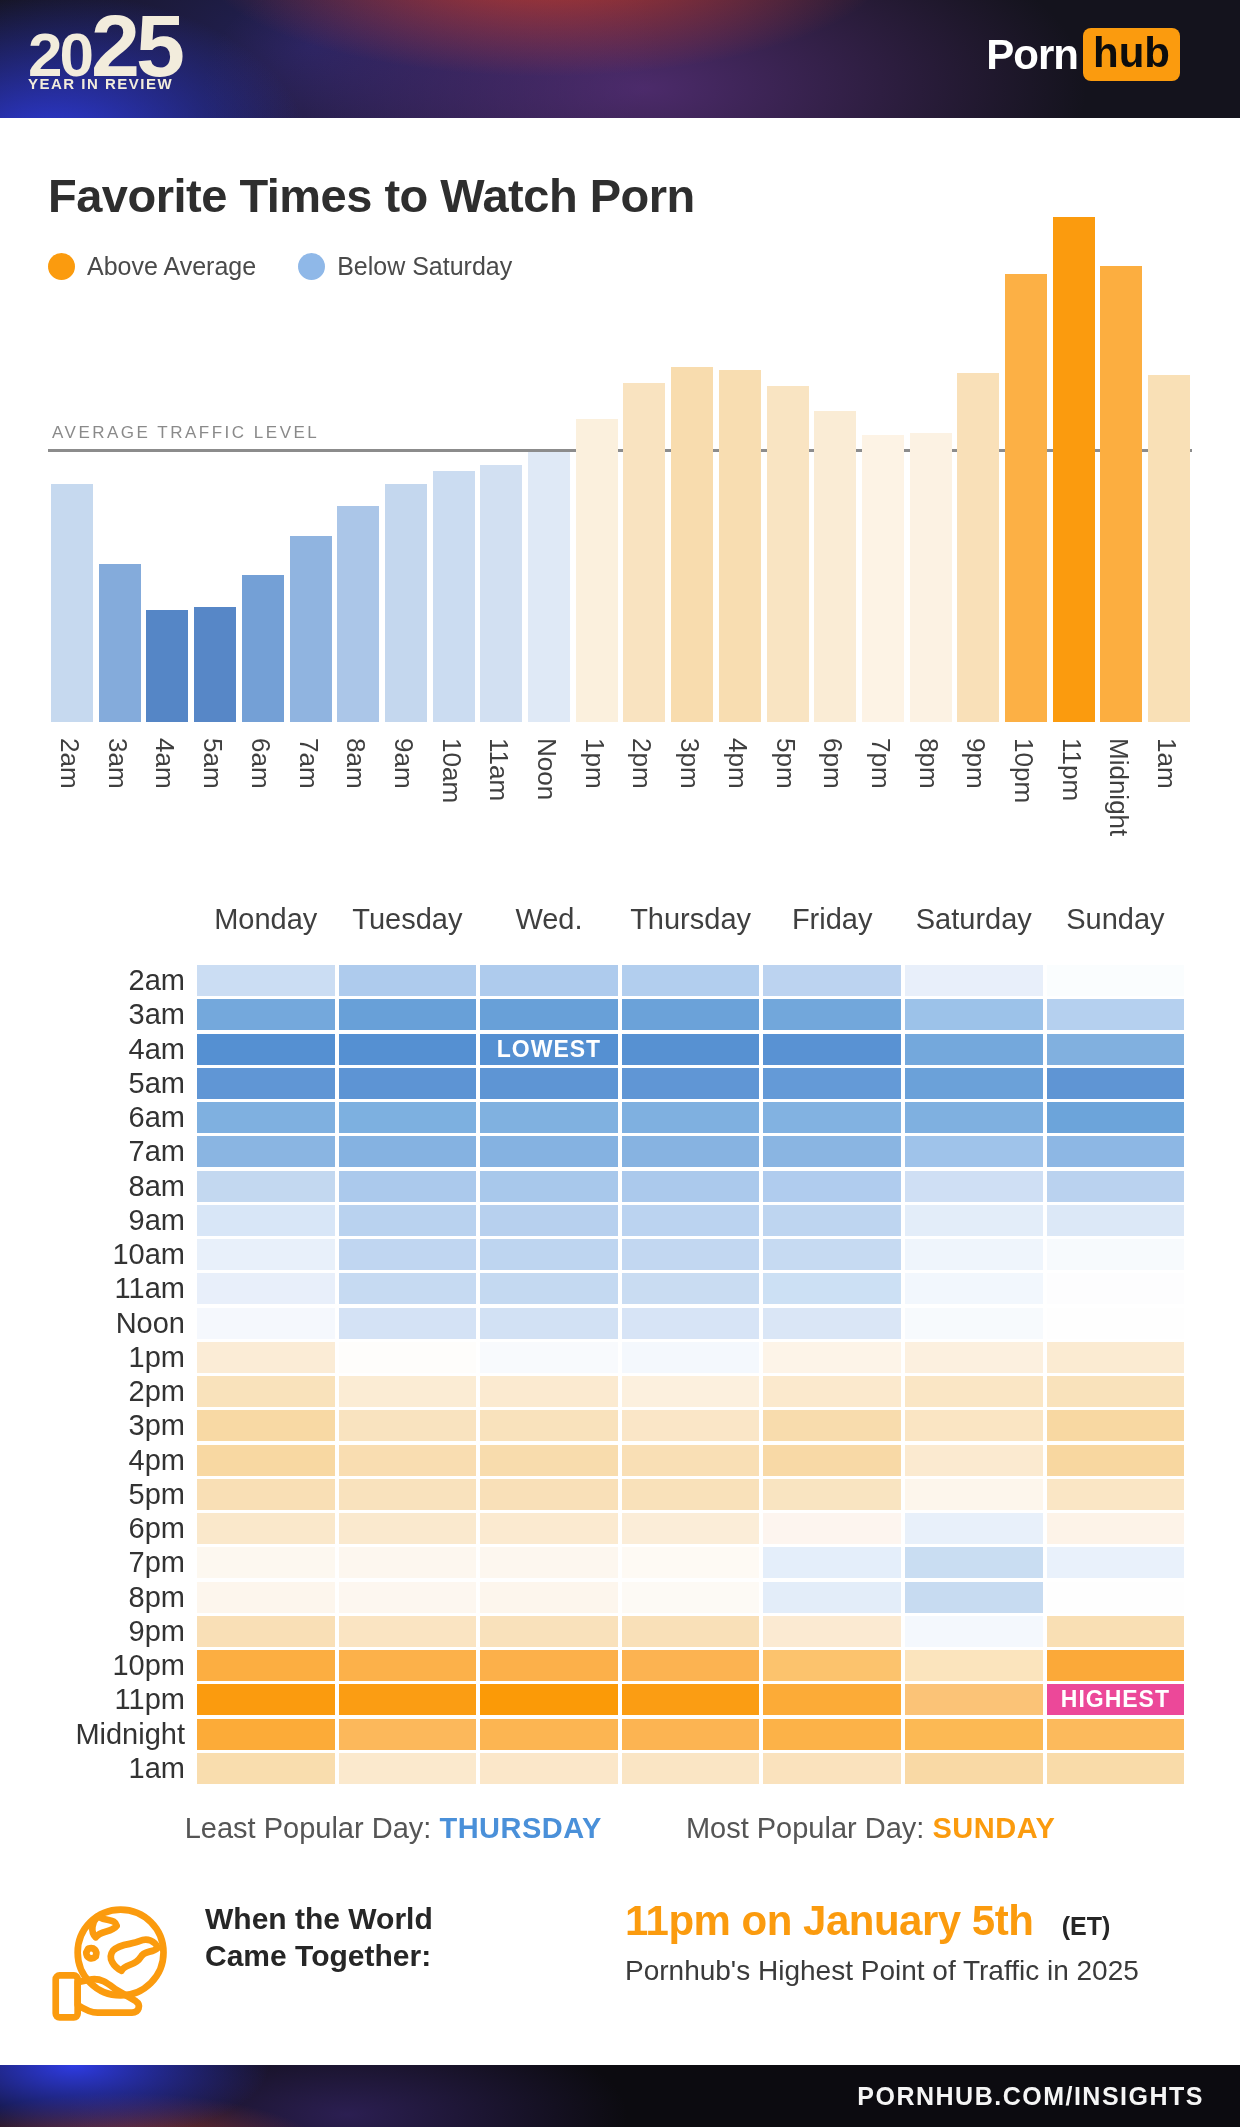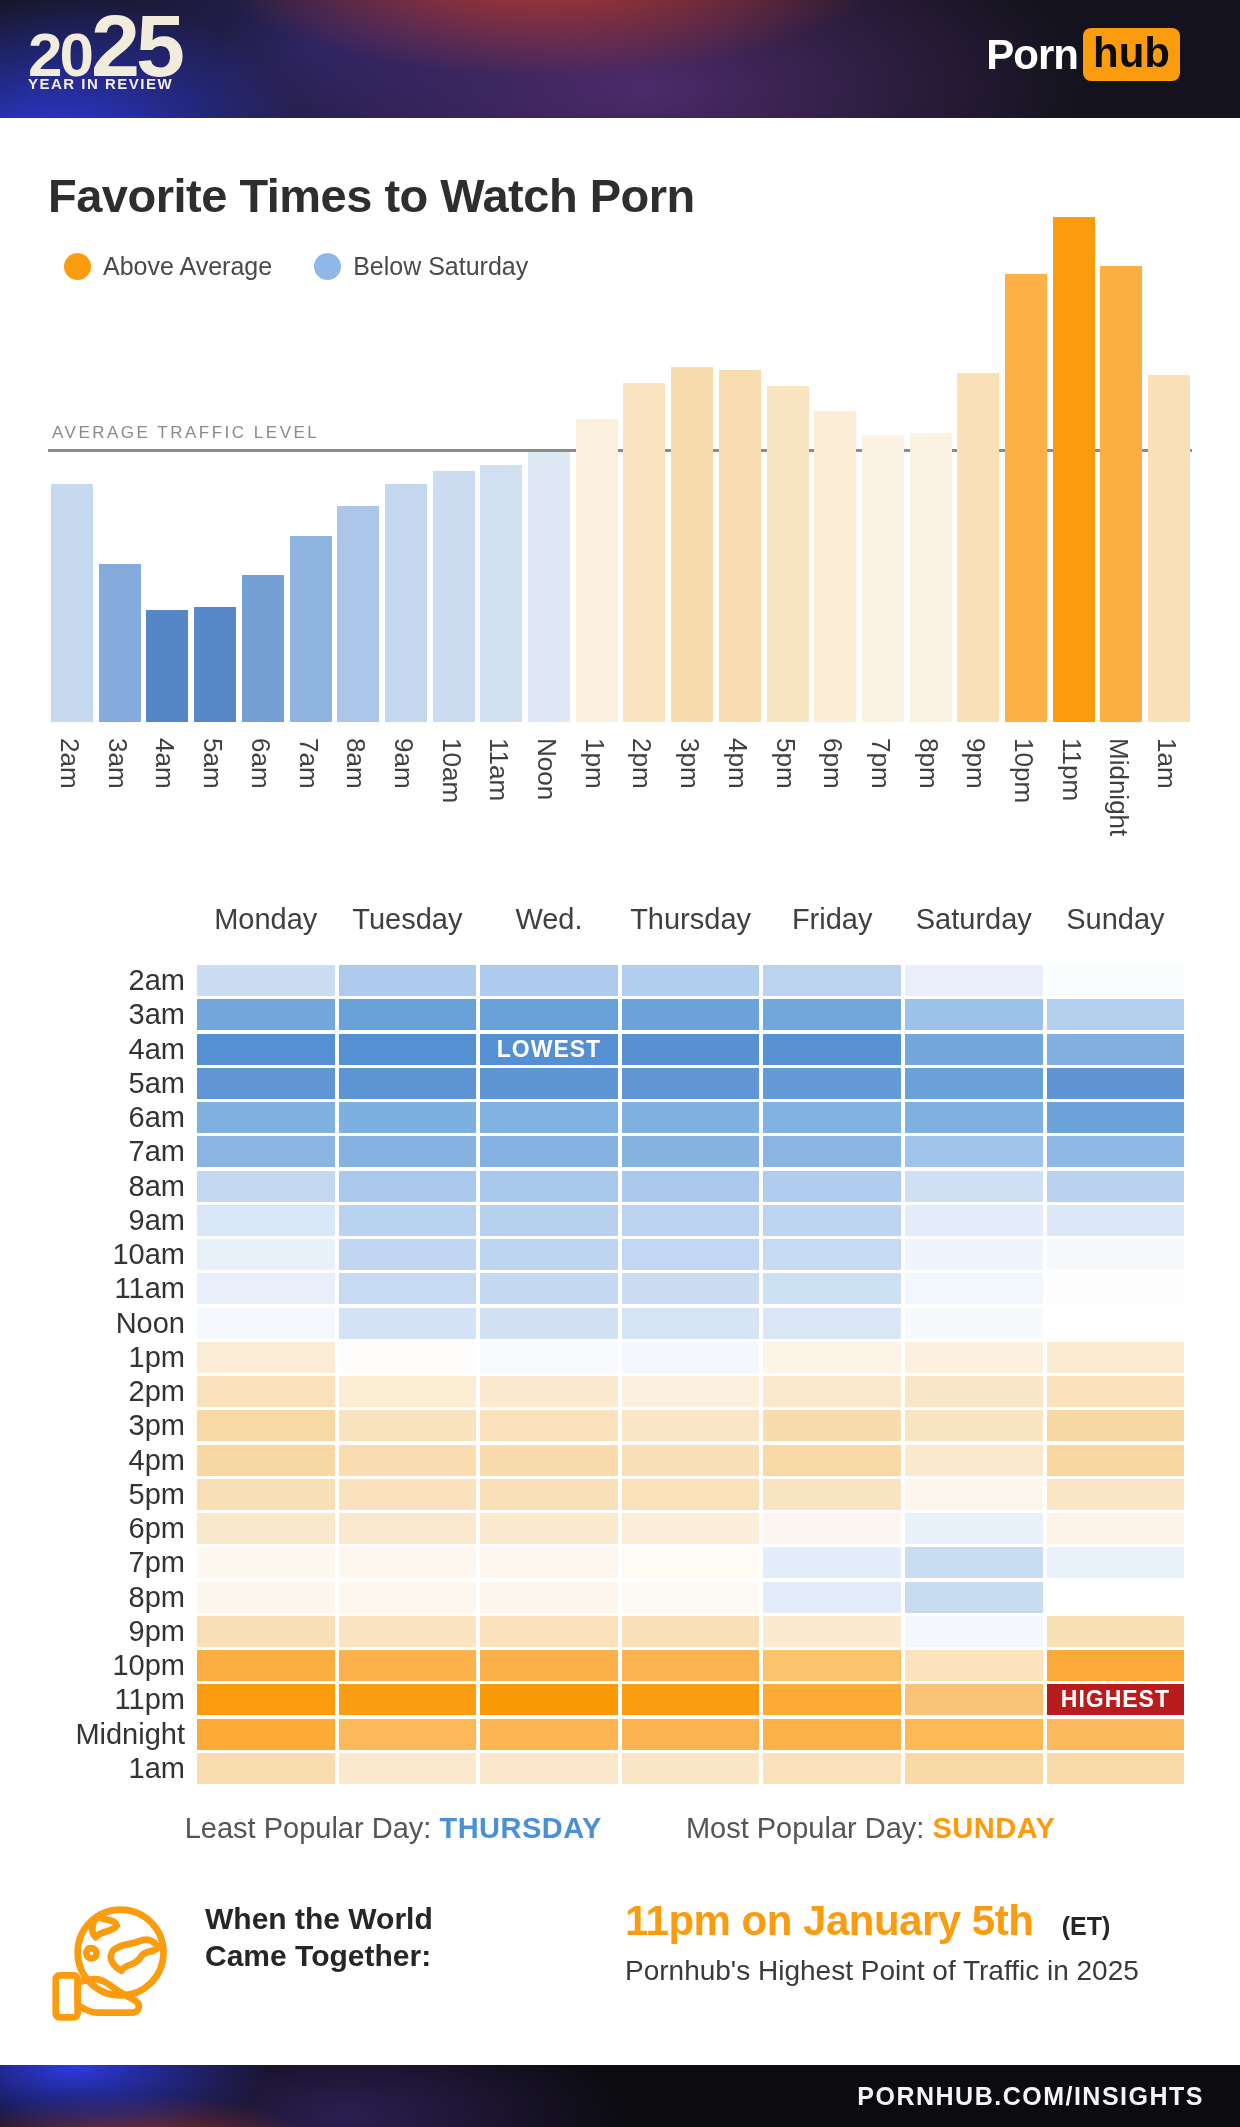--- a/index.html
+++ b/index.html
@@ -19,21 +19,21 @@
   .logo2025 { position:absolute; left:28px; top:2px; color:#f2ecdc; line-height:1; }
   .logo2025 .y1 { font-size:62px; font-weight:800; letter-spacing:-3px; }
   .logo2025 .y2 { font-size:88px; font-weight:800; letter-spacing:-4px; }
   .logo2025 .tagline { display:block; font-size:15px; font-weight:800; letter-spacing:1.5px; margin-top:-14px; }
   .ph-logo { position:absolute; right:60px; top:28px; display:flex; align-items:center; }
   .ph-logo .porn { color:#ffffff; font-size:42px; font-weight:800; letter-spacing:-1px; }
   .ph-logo .hub { margin-left:5px; background:#fb9b0e; color:#0d0d0d; font-size:42px; font-weight:800; border-radius:8px; padding:1px 10px 4px 10px; }
 
   
   .page-title { position:absolute; left:48px; top:168px; font-size:47px; font-weight:800; color:#2e2e2e; letter-spacing:-0.5px; }
-  .legend { position:absolute; left:64px; top:252px; display:flex; align-items:flex-start; }
+  .legend { position:absolute; left:48px; top:252px; display:flex; align-items:flex-start; }
   .legend .dot { width:27px; height:27px; border-radius:50%; margin-right:12px; }
   .legend .lbl { font-size:25px; color:#4a4a4a; }
   .legend .grp { display:flex; align-items:center; margin-right:42px; }
 
   
   .chart { position:absolute; left:0; top:160px; width:1240px; height:562px; }
   .bar { position:absolute; bottom:0; width:42px; }
   .avg-line { position:absolute; left:48px; width:1144px; bottom:270px; height:3px; background:#8c8c8c; }
   .avg-label { position:absolute; left:52px; bottom:279px; font-size:17px; letter-spacing:2.5px; color:#8a8a8a; }
   .xlabels { position:absolute; left:0; top:730px; width:1240px; height:150px; }
@@ -333,21 +333,21 @@
       <div class="hm-cell" style="left: 763.4px; top: 1650px; width: 137.6px; height: 31px; background: rgb(252, 195, 109);"></div>
       <div class="hm-cell" style="left: 905px; top: 1650px; width: 137.6px; height: 31px; background: rgb(251, 228, 189);"></div>
       <div class="hm-cell" style="left: 1046.6px; top: 1650px; width: 137.6px; height: 31px; background: rgb(251, 169, 57);"></div>
       <div class="hm-row-label" style="top: 1684.25px; line-height: 31px;">11pm</div>
       <div class="hm-cell" style="left: 197px; top: 1684.25px; width: 137.6px; height: 31px; background: rgb(251, 155, 14);"></div>
       <div class="hm-cell" style="left: 338.6px; top: 1684.25px; width: 137.6px; height: 31px; background: rgb(251, 157, 19);"></div>
       <div class="hm-cell" style="left: 480.2px; top: 1684.25px; width: 137.6px; height: 31px; background: rgb(251, 154, 7);"></div>
       <div class="hm-cell" style="left: 621.8px; top: 1684.25px; width: 137.6px; height: 31px; background: rgb(251, 157, 19);"></div>
       <div class="hm-cell" style="left: 763.4px; top: 1684.25px; width: 137.6px; height: 31px; background: rgb(252, 171, 55);"></div>
       <div class="hm-cell" style="left: 905px; top: 1684.25px; width: 137.6px; height: 31px; background: rgb(251, 195, 119);"></div>
-      <div class="hm-cell" style="left: 1046.6px; top: 1684.25px; width: 137.6px; height: 31px; background: #b91c1c;">
+      <div class="hm-cell" style="left: 1046.6px; top: 1684.25px; width: 137.6px; height: 31px; background: #ec4899;">
         <span class="cell-label">HIGHEST</span>
       </div>
       <div class="hm-row-label" style="top: 1718.5px; line-height: 31px;">Midnight</div>
       <div class="hm-cell" style="left: 197px; top: 1718.5px; width: 137.6px; height: 31px; background: rgb(252, 171, 56);"></div>
       <div class="hm-cell" style="left: 338.6px; top: 1718.5px; width: 137.6px; height: 31px; background: rgb(252, 184, 91);"></div>
       <div class="hm-cell" style="left: 480.2px; top: 1718.5px; width: 137.6px; height: 31px; background: rgb(252, 181, 82);"></div>
       <div class="hm-cell" style="left: 621.8px; top: 1718.5px; width: 137.6px; height: 31px; background: rgb(252, 180, 82);"></div>
       <div class="hm-cell" style="left: 763.4px; top: 1718.5px; width: 137.6px; height: 31px; background: rgb(252, 178, 72);"></div>
       <div class="hm-cell" style="left: 905px; top: 1718.5px; width: 137.6px; height: 31px; background: rgb(252, 185, 84);"></div>
       <div class="hm-cell" style="left: 1046.6px; top: 1718.5px; width: 137.6px; height: 31px; background: rgb(252, 186, 92);"></div>

